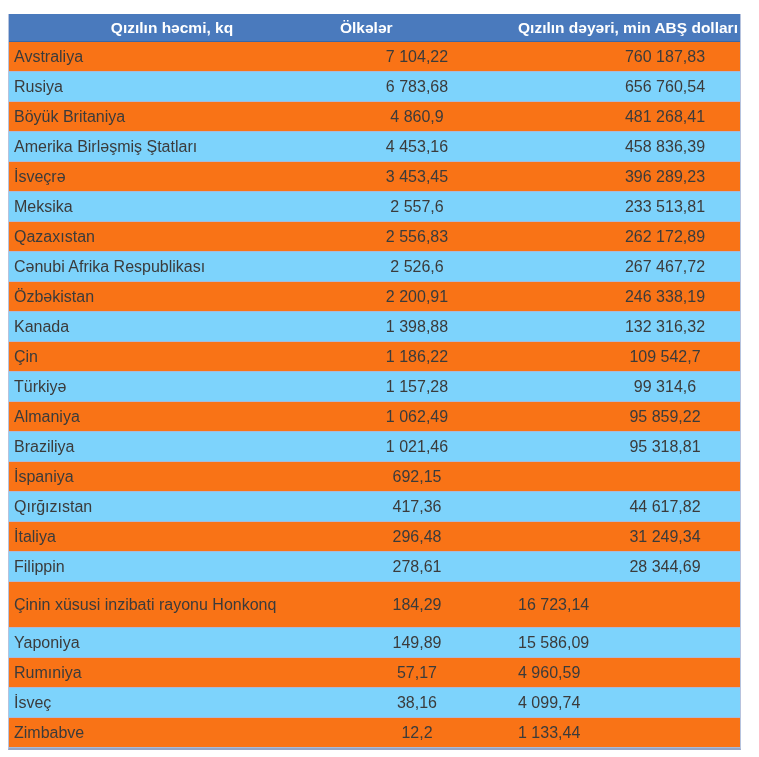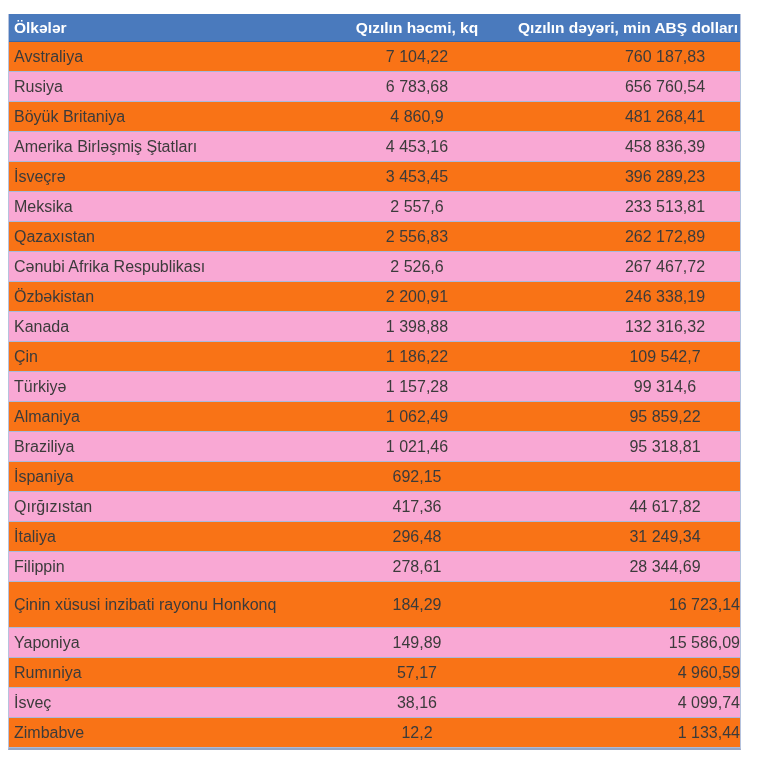--- a/index.html
+++ b/index.html
@@ -25,21 +25,21 @@
     border-right: 1px solid #b6c3de;
     border-bottom: 2px solid #95a4c4;
     background: #ffffff;
   }
   .row {
     display: grid;
     grid-template-columns: 326px 164px 1fr;
     align-items: center;
     height: 29px;
     border-bottom: 1px solid #a9b9da;
-    background: #f9a8d4;
+    background: #7dd3fc;
     color: #3b3b3b;
     font-size: 16px;
   }
   .row.alt {
     background: #f97316;
   }
   .row.tall {
     height: 45px;
   }
   .row.header {
@@ -60,32 +60,32 @@
   }
   .c3 {
     text-align: center;
     padding-left: 74px;
     margin-left: 17px;
   }
   .row.header .c3 {
     padding-left: 0;
   }
   .row.shifted .c3 {
-    text-align: right;
+    text-align: left;
     padding-left: 2px;
   }
 </style>
 </head>
 <body>
 
 <div class="page">
   <div class="table">
     <div class="row header">
+      <div class="cell c2">Qızılın həcmi, kq</div>
       <div class="cell c1">Ölkələr</div>
-      <div class="cell c2">Qızılın həcmi, kq</div>
       <div class="cell c3">Qızılın dəyəri, min ABŞ dolları</div>
     </div>
     <div id="rows">
         <div class="row alt">
           <div class="cell c1">Avstraliya</div>
           <div class="cell c2">7 104,22</div>
           <div class="cell c3">760 187,83</div>
         </div>
         <div class="row">
           <div class="cell c1">Rusiya</div>

